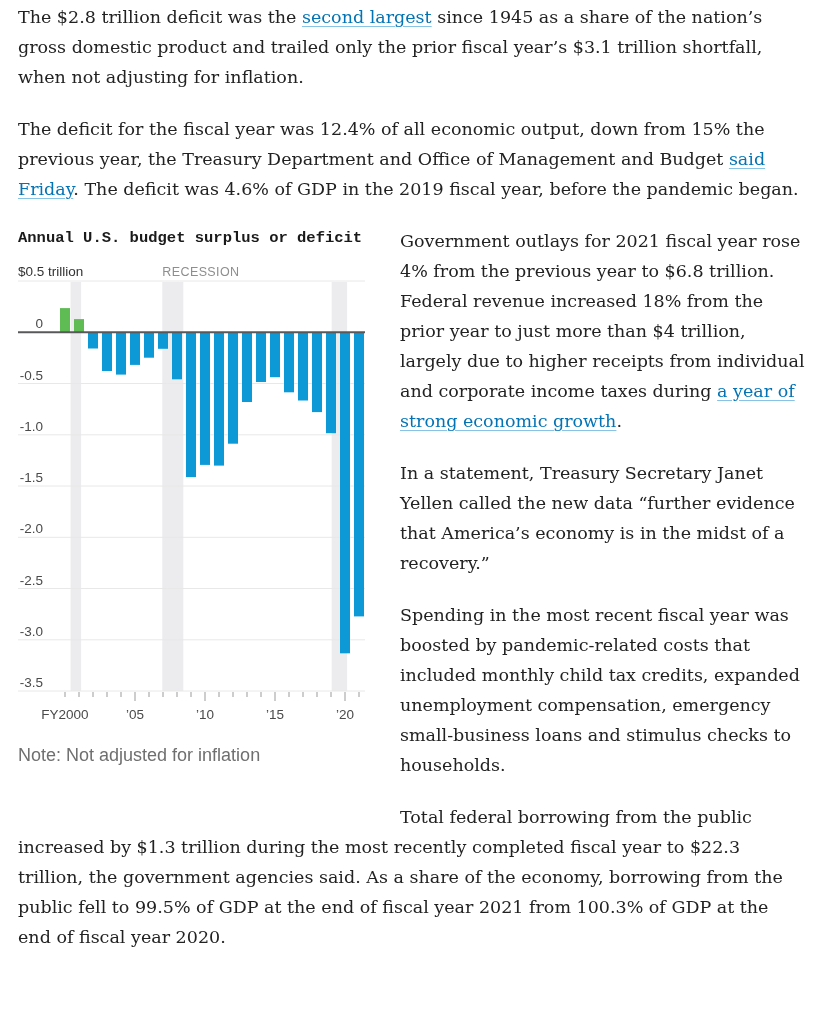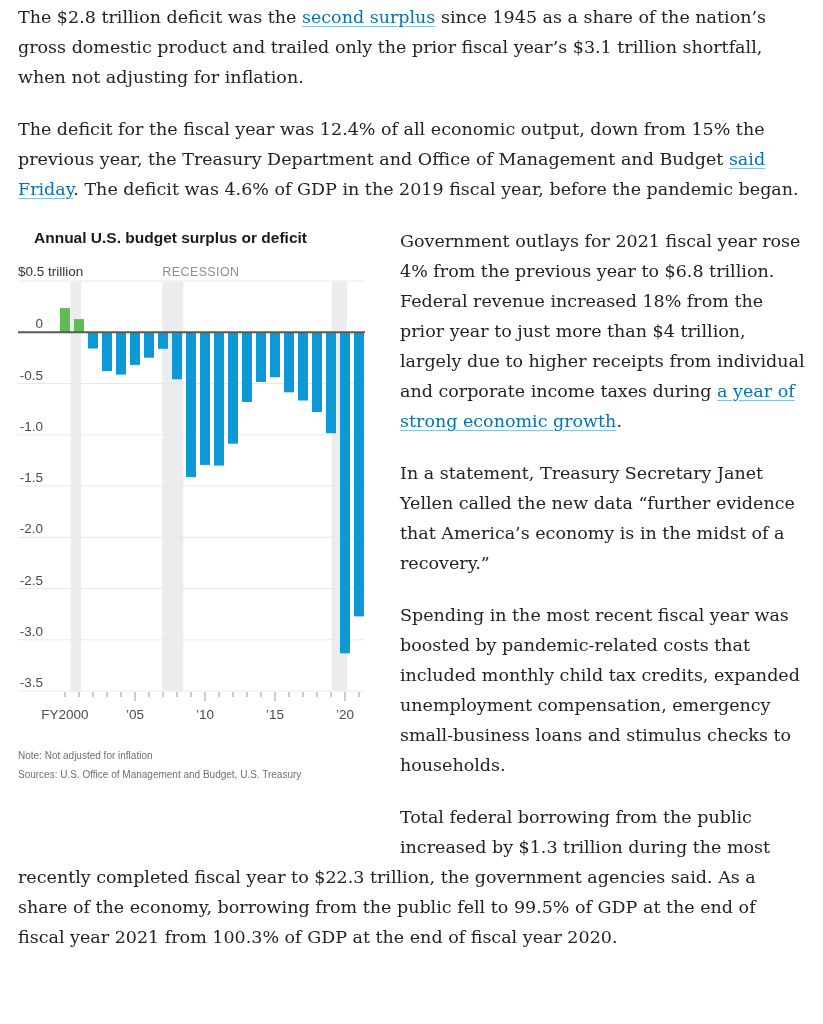--- a/index.html
+++ b/index.html
@@ -21,45 +21,45 @@
     text-underline-offset: 3px;
     cursor: pointer;
   }
   figure.chart-float {
     float: left;
     width: 362px;
     margin: 2px 20px 64px 0;
     padding: 0;
   }
   .chart-title {
-    font-family: Liberation Sans, sans-serif;
+    font-family: Liberation Mono, monospace;
     font-size: 15.5px;
     font-weight: bold;
     color: #1a1a1a;
-    margin: 0 0 13px 16px;
+    margin: 0 0 13px 0;
     line-height: 20px;
   }
   #chart-svg { display: block; overflow: visible; }
   #chart-svg text { font-family: "Liberation Sans", sans-serif; }
   .chart-note {
     font-family: "Liberation Sans", sans-serif;
-    font-size: 10px;
+    font-size: 18px;
     line-height: 19px;
     color: #6f6f6f;
     margin: 0;
   }
   .chart-note.first { margin-top: 19px; }
 </style>
 </head>
 <body>
 
 <div class="article">
 
   <div id="paras-top">
-      <p class="body-para">The $2.8 trillion deficit was the <a class="ilink" href="#">second surplus</a> since 1945 as a share of the nation’s gross domestic product and trailed only the prior fiscal year’s $3.1 trillion shortfall, when not adjusting for inflation.</p>
+      <p class="body-para">The $2.8 trillion deficit was the <a class="ilink" href="#">second largest</a> since 1945 as a share of the nation’s gross domestic product and trailed only the prior fiscal year’s $3.1 trillion shortfall, when not adjusting for inflation.</p>
       <p class="body-para">The deficit for the fiscal year was 12.4% of all economic output, down from 15% the previous year, the Treasury Department and Office of Management and Budget <a class="ilink" href="#">said Friday</a>. The deficit was 4.6% of GDP in the 2019 fiscal year, before the pandemic began.</p>
     </div>
 
   <figure class="chart-float">
     <figcaption class="chart-title">Annual U.S. budget surplus or deficit</figcaption>
     <svg id="chart-svg" width="362" height="466" viewBox="0 0 362 466">
         <g>
           <rect x="52.6" y="21" width="10.5" height="409.0" fill="#ececee"></rect>
           <rect x="144.3" y="21" width="21.0" height="409.0" fill="#ececee"></rect>
           <rect x="313.7" y="21" width="15.4" height="409.0" fill="#ececee"></rect>
@@ -137,21 +137,20 @@
         </g>
         <g>
           <text x="47" y="458" text-anchor="middle" font-size="13.5" fill="#4a4a4a">FY2000</text>
           <text x="117" y="458" text-anchor="middle" font-size="13.5" fill="#4a4a4a">’05</text>
           <text x="187" y="458" text-anchor="middle" font-size="13.5" fill="#4a4a4a">’10</text>
           <text x="257" y="458" text-anchor="middle" font-size="13.5" fill="#4a4a4a">’15</text>
           <text x="327" y="458" text-anchor="middle" font-size="13.5" fill="#4a4a4a">’20</text>
         </g>
       </svg>
     <p class="chart-note first">Note: Not adjusted for inflation</p>
-    <p class="chart-note">Sources: U.S. Office of Management and Budget, U.S. Treasury</p>
   </figure>
 
   <div id="paras-bottom">
       <p class="body-para">Government outlays for 2021 fiscal year rose 4% from the previous year to $6.8 trillion. Federal revenue increased 18% from the prior year to just more than $4 trillion, largely due to higher receipts from individual and corporate income taxes during <a class="ilink" href="#">a year of strong economic growth</a>.</p>
       <p class="body-para">In a statement, Treasury Secretary Janet Yellen called the new data “further evidence that America’s economy is in the midst of a recovery.”</p>
       <p class="body-para">Spending in the most recent fiscal year was boosted by pandemic-related costs that included monthly child tax credits, expanded unemployment compensation, emergency small-business loans and stimulus checks to households.</p>
       <p class="body-para">Total federal borrowing from the public increased by $1.3 trillion during the most recently completed fiscal year to $22.3 trillion, the government agencies said. As a share of the economy, borrowing from the public fell to 99.5% of GDP at the end of fiscal year 2021 from 100.3% of GDP at the end of fiscal year 2020.</p>
     </div>
 
 </div>

